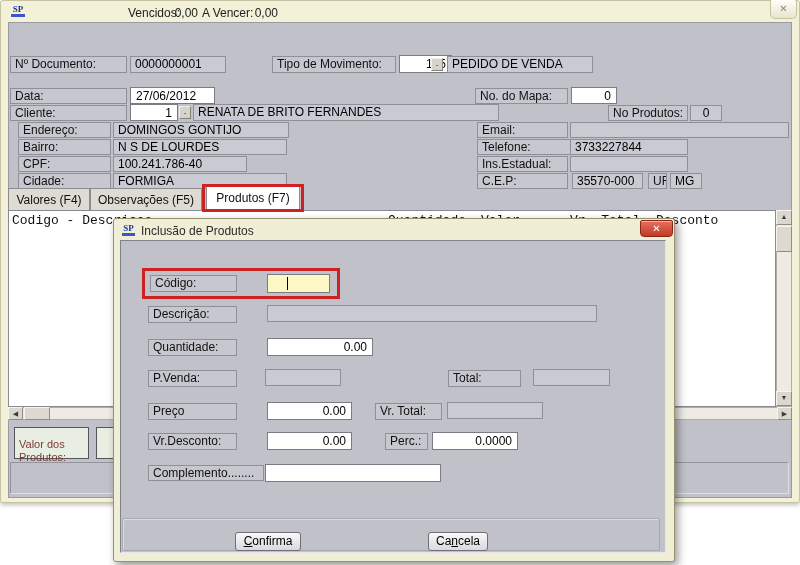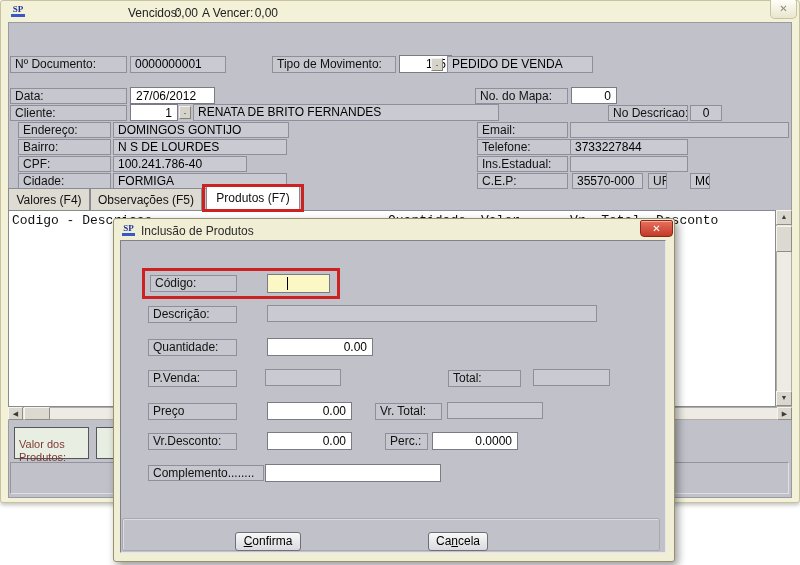--- a/index.html
+++ b/index.html
@@ -56,42 +56,42 @@
   <input class="abs inp" type="text" style="left: 130px; top: 87px; width: 85px; height: 17px;" value="27/06/2012">
   <div class="abs lbl" style="left:475px;top:88px;width:93px;height:16px">No. do Mapa:</div>
   <input class="abs inp num" type="text" style="left: 571px; top: 87px; width: 46px; height: 17px;" value="0">
 
   <div class="abs lbl" style="left:10px;top:105px;width:117px;height:16px">Cliente:</div>
   <input class="abs inp num" type="text" style="left: 130px; top: 104px; width: 48px; height: 17px;" value="1">
   <div class="abs" style="left:179px;top:106px;width:12px;height:13px;background:#d6d3ca;border:1px solid;border-color:#f2f0e8 #84827a #84827a #f2f0e8;font-size:9px;line-height:8px;text-align:center;cursor:pointer">
     <span>.</span>
   </div>
   <div class="abs fld" style="left:193px;top:104px;width:306px;height:17px">RENATA DE BRITO FERNANDES</div>
-  <div class="abs lbl" style="left:608px;top:105px;width:80px;height:16px">No Descricao:</div>
+  <div class="abs lbl" style="left:608px;top:105px;width:80px;height:16px">No Produtos:</div>
   <div class="abs fld" style="left:690px;top:105px;width:32px;height:16px;text-align:center">0</div>
 
   <div class="abs lbl" style="left:18px;top:122px;width:93px;height:16px">Endereço:</div>
   <div class="abs fld" style="left:113px;top:122px;width:176px;height:16px">DOMINGOS GONTIJO</div>
   <div class="abs lbl" style="left:18px;top:139px;width:93px;height:16px">Bairro:</div>
   <div class="abs fld" style="left:113px;top:139px;width:174px;height:16px">N S DE LOURDES</div>
   <div class="abs lbl" style="left:18px;top:156px;width:93px;height:16px">CPF:</div>
   <div class="abs fld" style="left:113px;top:156px;width:134px;height:16px">100.241.786-40</div>
   <div class="abs lbl" style="left:18px;top:173px;width:93px;height:16px">Cidade:</div>
   <div class="abs fld" style="left:113px;top:173px;width:174px;height:16px">FORMIGA</div>
 
   <div class="abs lbl" style="left:477px;top:122px;width:91px;height:16px">Email:</div>
   <div class="abs fld" style="left:570px;top:122px;width:219px;height:16px"></div>
   <div class="abs lbl" style="left:477px;top:139px;width:98px;height:16px">Telefone:</div>
   <div class="abs fld" style="left:570px;top:139px;width:118px;height:16px">3733227844</div>
   <div class="abs lbl" style="left:477px;top:156px;width:91px;height:16px">Ins.Estadual:</div>
   <div class="abs fld" style="left:570px;top:156px;width:118px;height:16px"></div>
   <div class="abs lbl" style="left:477px;top:173px;width:91px;height:16px">C.E.P:</div>
   <div class="abs fld" style="left:572px;top:173px;width:71px;height:16px">35570-000</div>
   <div class="abs lbl" style="left:648px;top:173px;width:19px;height:16px">UF:</div>
-  <div class="abs fld" style="left:690px;top:173px;width:20px;height:16px">MG</div>
+  <div class="abs fld" style="left:670px;top:173px;width:32px;height:16px">MG</div>
 
   <div class="abs tab" style="left:8px;top:188px;width:82px;height:22px;cursor:pointer">Valores (F4)</div>
   <div class="abs tab" style="left:90px;top:188px;width:112px;height:22px;cursor:pointer">Observações (F5)</div>
   <div class="abs tab active" style="left:206px;top:186px;width:94px;height:25px;cursor:pointer">Produtos (F7)</div>
 
   <div class="abs" style="left:8px;top:210px;width:768px;height:197px;background:#ffffff;border:1px solid #8a8a92"></div>
   <span class="abs mono" style="left:12px;top:213px">Codigo - Descricao</span>
   <span class="abs mono" style="left:388px;top:213px">Quantidade</span>
   <span class="abs mono" style="left:481px;top:213px">Valor</span>
   <span class="abs mono" style="left:570px;top:213px">Vr. Total</span>

